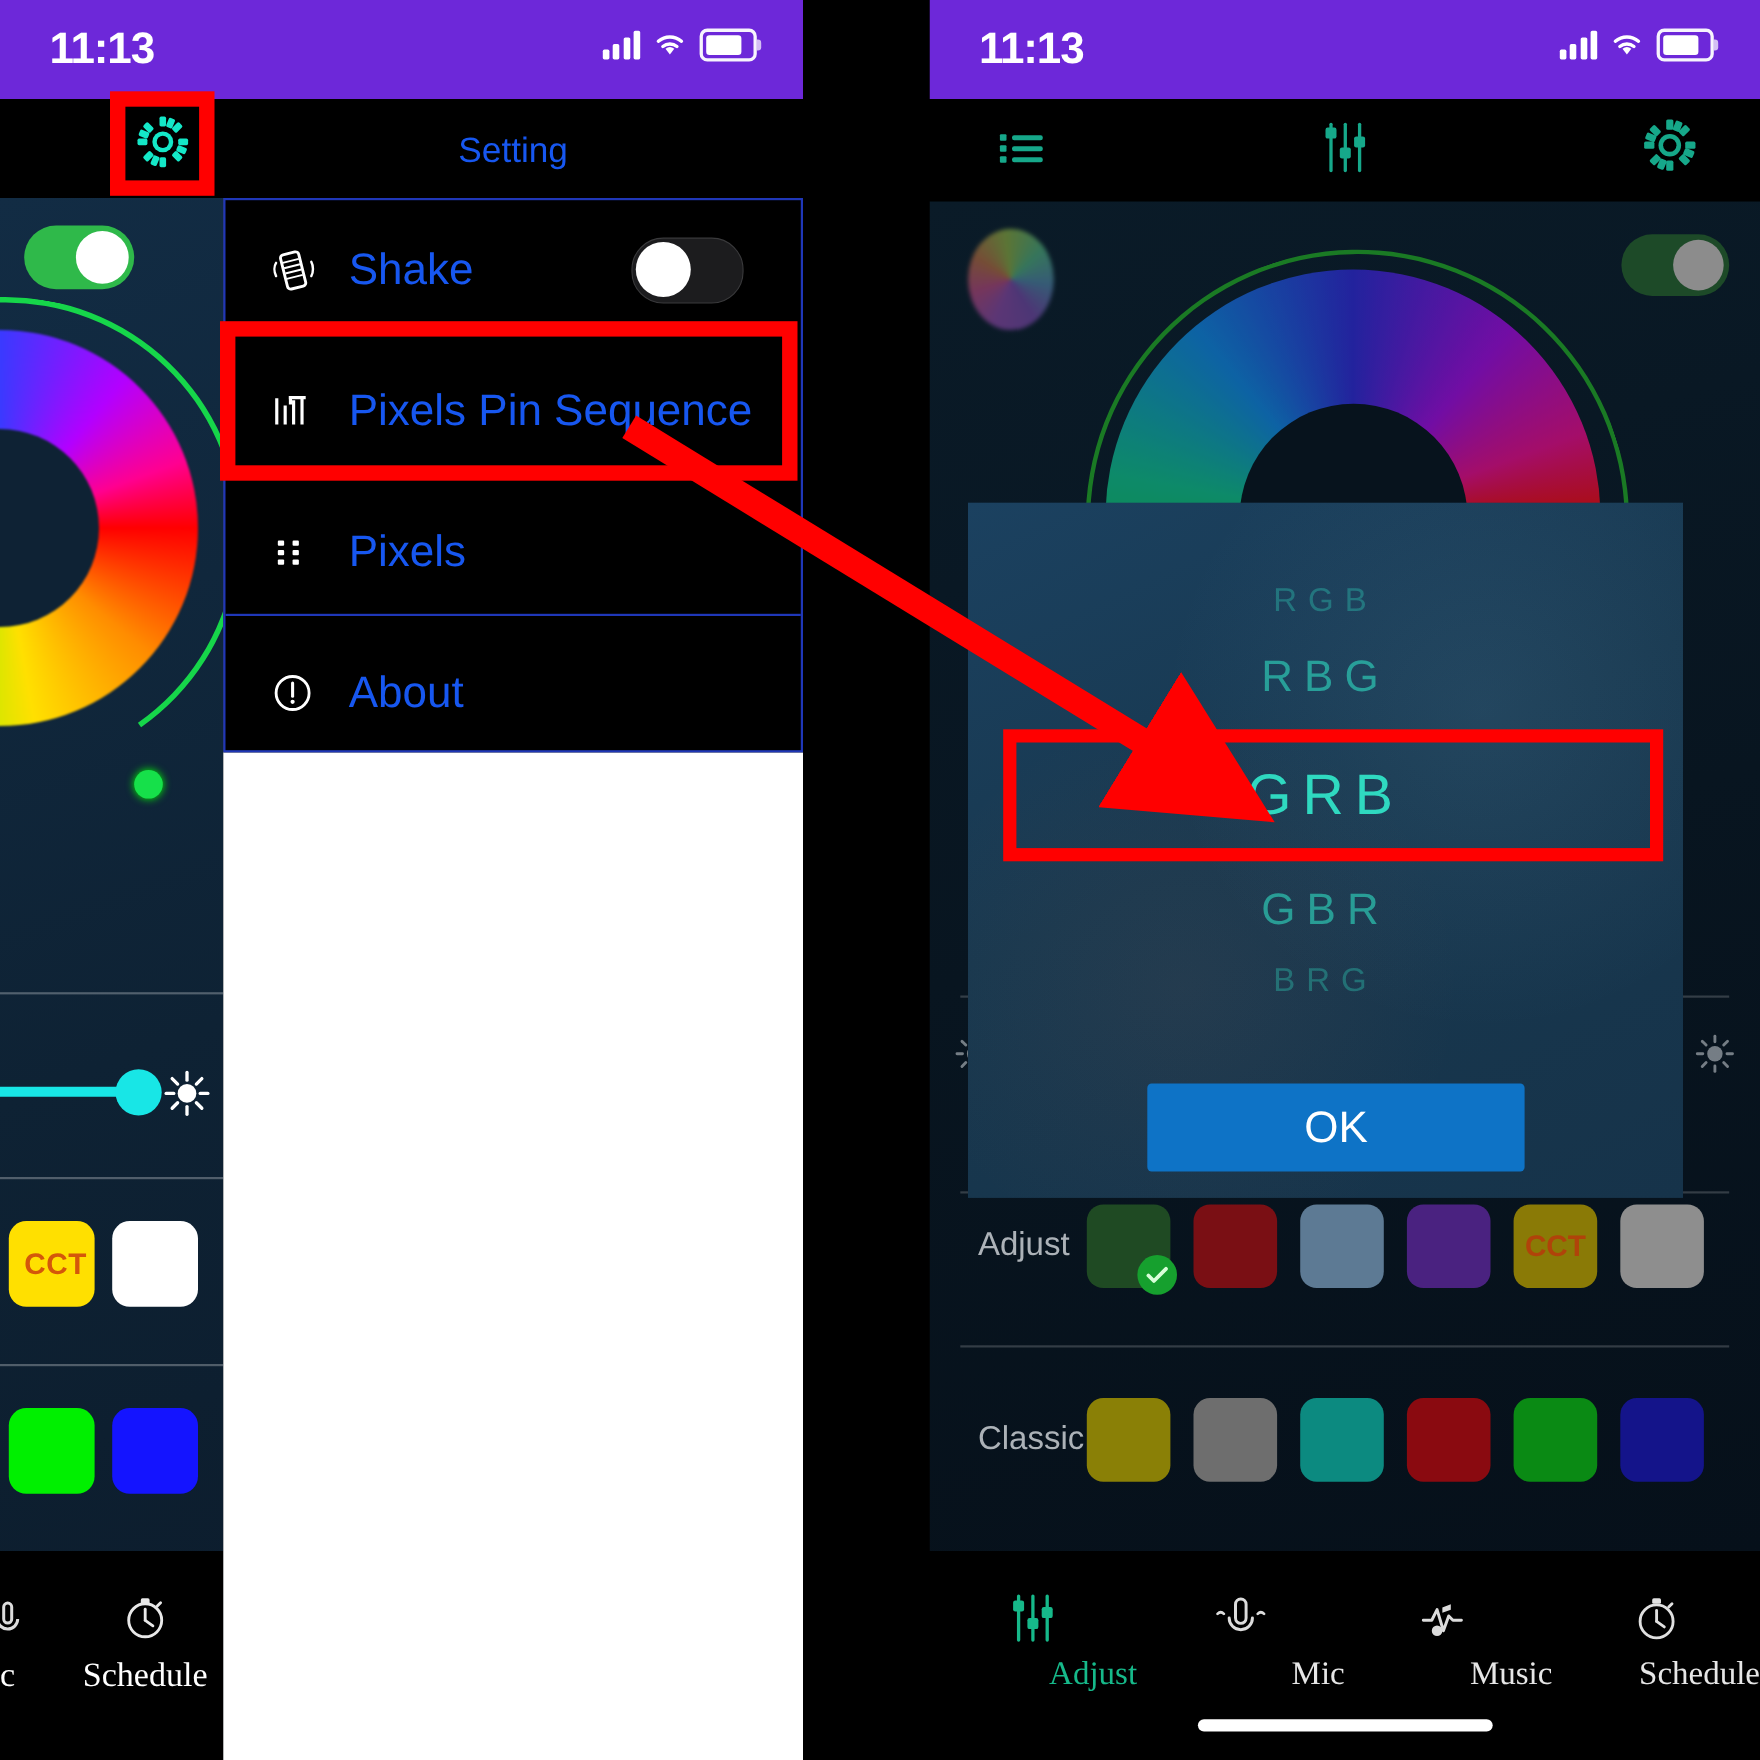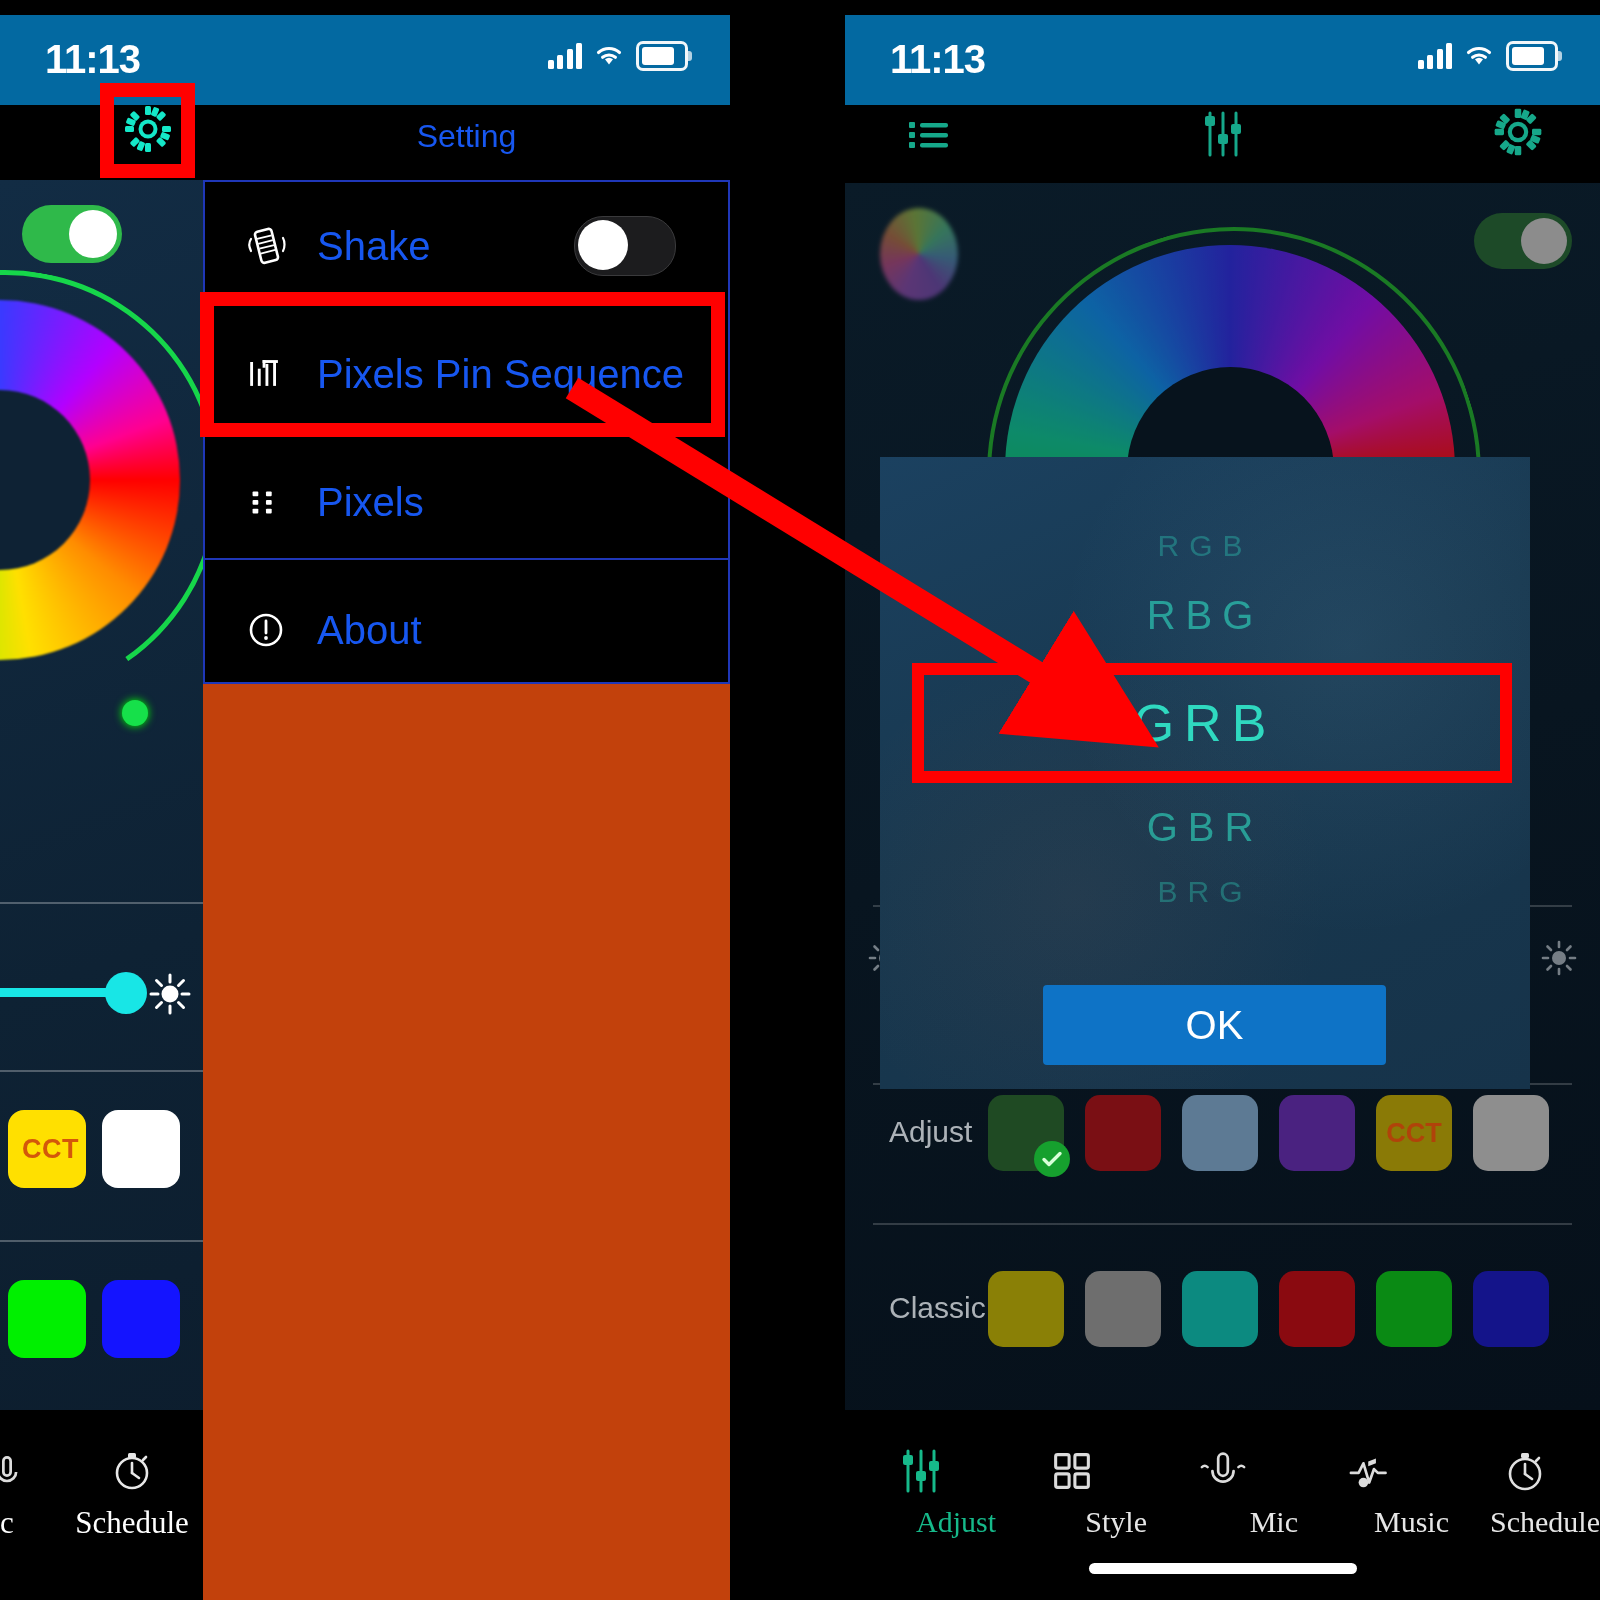--- a/index.html
+++ b/index.html
@@ -5,21 +5,21 @@
   html,body{margin:0;padding:0;background:#000;}
   body{width:1600px;height:1600px;overflow:hidden;font-family:"Liberation Sans",sans-serif;}
   .stage{position:relative;width:1600px;height:1600px;background:#000;overflow:hidden;}
 
   
   .phone{position:absolute;top:0;height:1600px;background:#000;overflow:hidden;}
   .phone-left{left:0;width:730px;}
   .phone-right{left:845px;width:755px;}
 
   
-  .statusbar{position:absolute;top:0;left:0;right:0;height:90px;background:#0369a1;z-index:40;margin-top:15px;}
+  .statusbar{position:absolute;top:0;left:0;right:0;height:90px;background:#6d28d9;z-index:40;}
   .st-time{position:absolute;left:45px;top:22px;color:#fff;font-size:40px;font-weight:600;letter-spacing:-1px;}
   .st-right{position:absolute;right:42px;top:26px;display:flex;align-items:center;gap:11px;}
   .bars{display:flex;align-items:flex-end;gap:3.5px;height:26px;}
   .bars i{display:block;width:6px;background:#fff;border-radius:1.5px;}
   .bars i:nth-child(1){height:9px}.bars i:nth-child(2){height:14px}
   .bars i:nth-child(3){height:20px}.bars i:nth-child(4){height:26px}
   .wifi{position:relative;width:32px;height:24px;}
   .batt{position:relative;width:46px;height:24px;border:3px solid rgba(255,255,255,.95);border-radius:7px;}
   .batt::after{content:"";position:absolute;right:-7px;top:7px;width:4px;height:10px;background:rgba(255,255,255,.7);border-radius:0 3px 3px 0;}
   .batt i{position:absolute;left:3px;top:3px;bottom:3px;width:32px;background:#fff;border-radius:3px;}
@@ -50,21 +50,21 @@
   .sw{position:absolute;width:78px;height:78px;border-radius:16px;}
   .l-cct-lbl{position:absolute;left:14px;top:24px;color:#d4570a;font-size:27px;font-weight:600;letter-spacing:.5px;}
 
   
   .l-nav{position:absolute;left:0;bottom:0;width:203px;height:190px;background:#000;}
   .l-nav-mic{position:absolute;left:-28px;top:36px;width:70px;height:110px;text-align:center;}
   .l-nav-sch{position:absolute;left:62px;top:36px;width:140px;text-align:center;}
   .navlabel{color:#fff;font-family:"Liberation Serif",serif;font-size:31px;margin-top:9px;}
 
   
-  .settings{position:absolute;left:203px;top:180px;width:527px;bottom:0;background:#c2410c;z-index:25;}
+  .settings{position:absolute;left:203px;top:180px;width:527px;bottom:0;background:#ffffff;z-index:25;}
   .set-card{position:absolute;left:0;top:0;width:527px;height:504px;
             border:2px solid #1f37b8;box-sizing:border-box;background:#000;}
   .set-row{position:relative;height:128px;display:flex;align-items:center;}
   .set-ico{position:absolute;left:38px;top:50%;transform:translateY(-50%);width:46px;height:46px;}
   .set-lbl{position:absolute;left:112px;top:50%;transform:translateY(-50%);color:#1757f0;font-size:40px;}
   .set-div{position:absolute;left:0;right:0;height:2px;background:#1f37b8;}
   .ios-toggle{position:absolute;right:52px;top:50%;transform:translateY(-50%);
       width:100px;height:58px;border-radius:29px;background:#1c1c1e;border:1px solid #3a3a3c;}
   .ios-toggle::after{content:"";position:absolute;left:3px;top:3px;width:50px;height:50px;border-radius:50%;background:#fff;}
 
@@ -398,33 +398,20 @@
               <rect x="8" y="10" width="10" height="10" rx="2"></rect>
               <rect x="21" y="26" width="10" height="10" rx="2"></rect>
               <rect x="34" y="16" width="10" height="10" rx="2"></rect>
             </g>
           </svg>
         </div>
         <div class="tlabel">Adjust</div>
       </div>
       <div class="r-tab">
         <div class="ticon">
-          <svg viewBox="0 0 52 52" width="50" height="50">
-            <g fill="none" stroke="#dcdcdc" stroke-width="3.2">
-              <rect x="9" y="9" width="14" height="14" rx="2"></rect>
-                <rect x="29" y="9" width="14" height="14" rx="2"></rect>
-              <rect x="9" y="29" width="14" height="14" rx="2"></rect>
-                <rect x="29" y="29" width="14" height="14" rx="2"></rect>
-            </g>
-          </svg>
-        </div>
-        <div class="tlabel">Style</div>
-      </div>
-      <div class="r-tab">
-        <div class="ticon">
           <svg viewBox="0 0 56 52" width="54" height="50">
             <rect x="23" y="8" width="10" height="23" rx="5" fill="none" stroke="#dcdcdc" stroke-width="2.8"></rect>
             <path d="M17 26a11 11 0 0 0 22 0" fill="none" stroke="#dcdcdc" stroke-width="2.8" stroke-linecap="round"></path>
             <path d="M6 22c2-2 4-2 6 0" fill="none" stroke="#dcdcdc" stroke-width="2.6" stroke-linecap="round"></path>
             <path d="M44 22c2-2 4-2 6 0" fill="none" stroke="#dcdcdc" stroke-width="2.6" stroke-linecap="round"></path>
           </svg>
         </div>
         <div class="tlabel">Mic</div>
       </div>
       <div class="r-tab">

